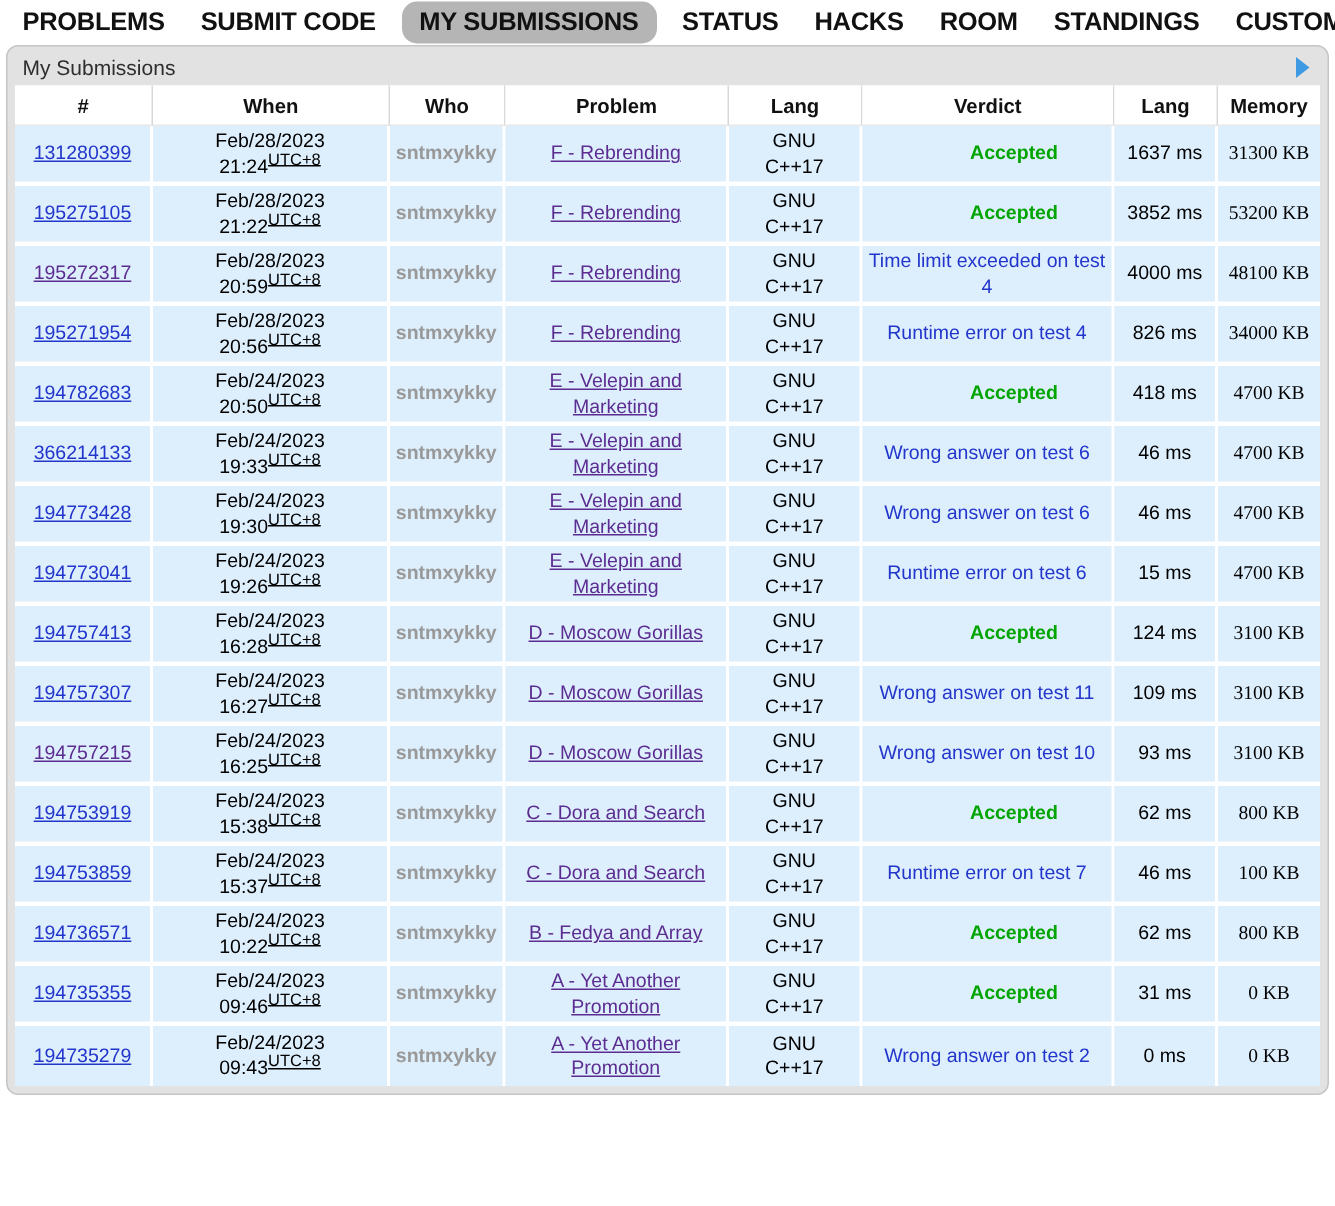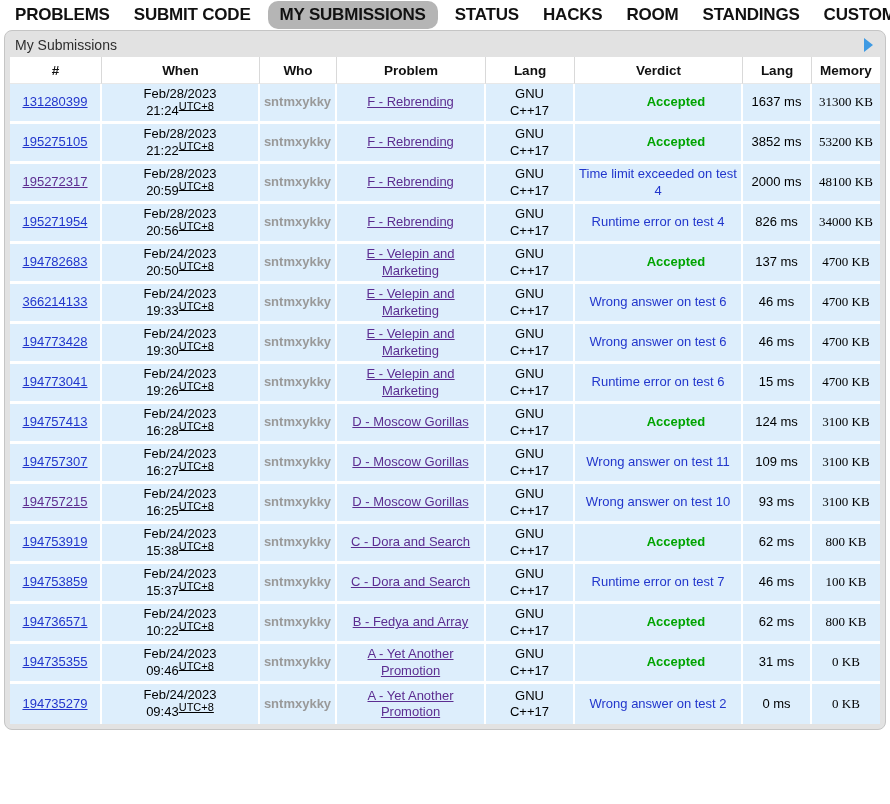--- a/index.html
+++ b/index.html
@@ -180,21 +180,21 @@
     </td>
     <td>
       <a href="#" class="problem-link">F - Rebrending</a>
     </td>
     <td>
       <div class="lang">GNU C++17</div>
     </td>
     <td>
       <a href="#" class="verdict">Time limit exceeded on test 4</a>
     </td>
-    <td>2000 ms</td>
+    <td>4000 ms</td>
     <td>48100 KB</td>
   </tr>
           <tr>
     <td>
       <a href="#" class="id-link">195271954</a>
     </td>
     <td>
       <div class="when-date">Feb/28/2023</div>
       <div class="when-time"><span>20:56</span><sup class="tz">UTC+8</sup></div>
     </td>
@@ -226,21 +226,21 @@
     </td>
     <td>
       <a href="#" class="problem-link">E - Velepin and Marketing</a>
     </td>
     <td>
       <div class="lang">GNU C++17</div>
     </td>
     <td>
       <a href="#" class="verdict accepted">Accepted</a>
     </td>
-    <td>137 ms</td>
+    <td>418 ms</td>
     <td>4700 KB</td>
   </tr>
           <tr>
     <td>
       <a href="#" class="id-link">366214133</a>
     </td>
     <td>
       <div class="when-date">Feb/24/2023</div>
       <div class="when-time"><span>19:33</span><sup class="tz">UTC+8</sup></div>
     </td>

